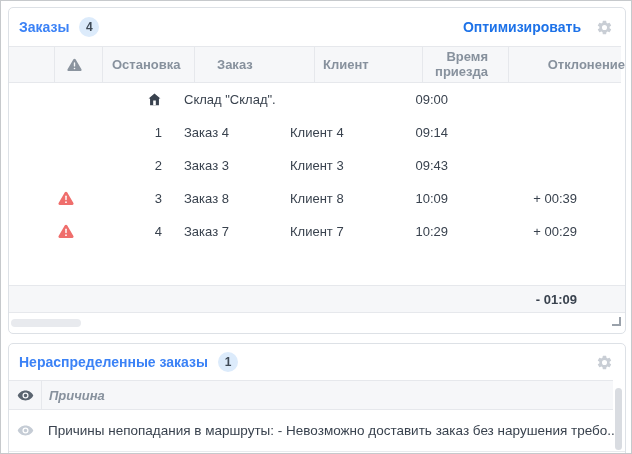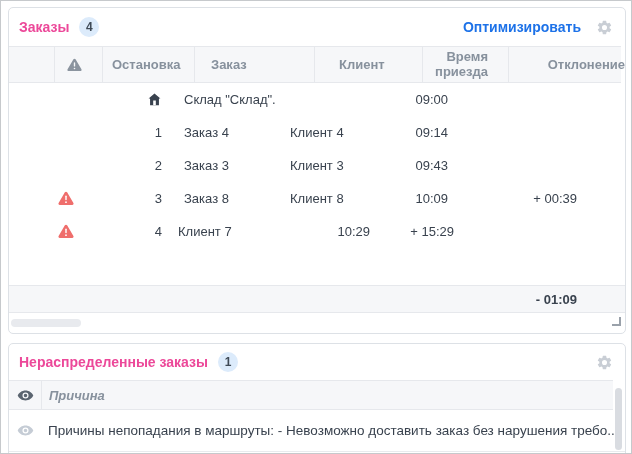--- a/index.html
+++ b/index.html
@@ -18,21 +18,21 @@
   .card-unassigned{ height:140px; position:relative; }
 
   
   .panel-header{
     display:flex; align-items:center; justify-content:space-between;
     padding:0 12px 0 10px; flex:none;
   }
   .card-orders .panel-header{ height:38px; }
   .card-unassigned .panel-header{ height:36px; }
   .title-group{ display:flex; align-items:center; }
-  .panel-title{ font-size:14px; font-weight:700; color:#ec4899; }
+  .panel-title{ font-size:14px; font-weight:700; color:#3b82f6; }
   .badge{
     display:inline-flex; align-items:center; justify-content:center;
     min-width:20px; height:20px; border-radius:50%;
     background:#dcebfb; color:#3f4a56; font-size:12px; font-weight:700;
     margin-left:10px;
   }
   .actions{ display:flex; align-items:center; }
   .link{ font-size:14px; font-weight:700; color:#1d72e8; cursor:pointer; text-decoration:none;margin-left:40px; }
   .gear{ color:#c9ced5; margin-left:15px; display:inline-flex; cursor:pointer; }
 
@@ -44,22 +44,22 @@
   }
   .thead{
     height:37px; background:#f6f7f9;
     border-top:1px solid #e6e8ec; border-bottom:1px solid #e6e8ec;
     color:#87919d; font-size:13px; font-weight:700;
     width:calc(100% - 4px); flex:none;gap:8px;
   }
   .thead > div{ height:100%; display:flex; align-items:center; }
   .thead > div + div{ border-left:1px solid #e6e8ec; }
   .c-stop-h{ padding-left:9px; }
-  .c-order-h{ padding-left:16px; }
-  .c-client-h{ padding-left:24px; }
+  .c-order-h{ padding-left:22px; }
+  .c-client-h{ padding-left:8px; }
   .c-time-h{ justify-content:flex-end; text-align:right; padding-right:12px; line-height:1.15; }
   .c-dev-h{ justify-content:flex-end; text-align:center; padding-right:6px; }
   .c-warn{ justify-content:center; display:flex; }
 
   .tbody{ flex:none; }
   .row{ height:33px; font-size:13px; color:#39424e; }
   .c-stop{ text-align:right; padding-right:8px; }
   .c-stop-icon{ display:flex; justify-content:flex-end; padding-right:8px; }
   .c-order{ padding-left:14px; white-space:nowrap; }
   .c-client{ padding-left:8px; }
@@ -205,23 +205,24 @@
       <div class="row grid">
         <div></div>
         <div class="c-warn warn-red">
           <svg width="16" height="15" viewBox="0 0 24 22" fill="currentColor">
               <path d="M13.7 1.8c-.8-1.3-2.6-1.3-3.4 0L.9 17.6c-.8 1.3.2 3 1.7 3h18.8c1.5 0 2.5-1.7 1.7-3L13.7 1.8z"></path>
               <rect x="10.9" y="6.5" width="2.2" height="7" rx="1.1" fill="#fff"></rect>
               <circle cx="12" cy="16.5" r="1.3" fill="#fff"></circle>
             </svg>
         </div>
         <div class="c-stop">4</div>
+        <div class="c-order">Заказ 7</div>
         <div class="c-client">Клиент 7</div>
         <div class="c-time">10:29</div>
-        <div class="c-dev">+ 15:29</div>
+        <div class="c-dev">+ 00:29</div>
         <div></div>
       </div>
 
     </div>
 
     <div class="spacer"></div>
 
     <div class="tfoot grid">
       <div></div>
         <div></div>

